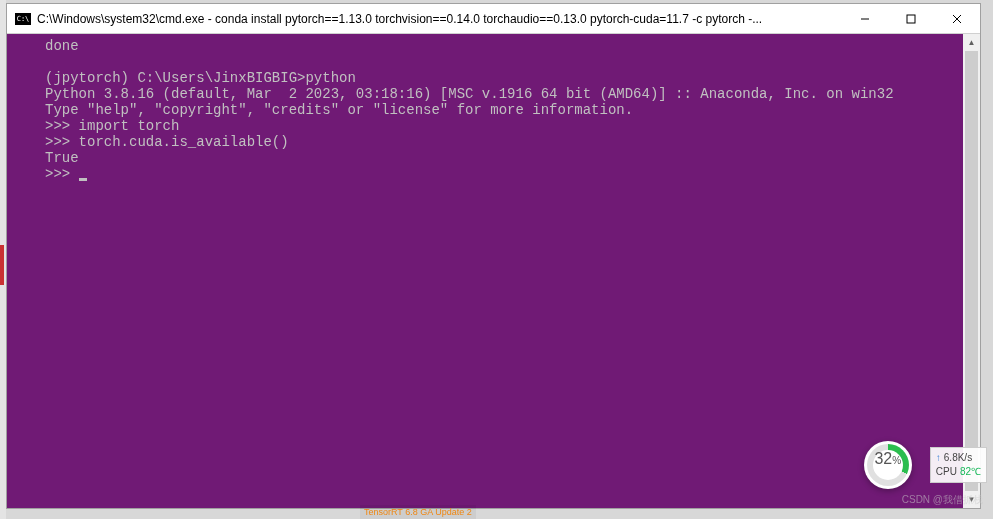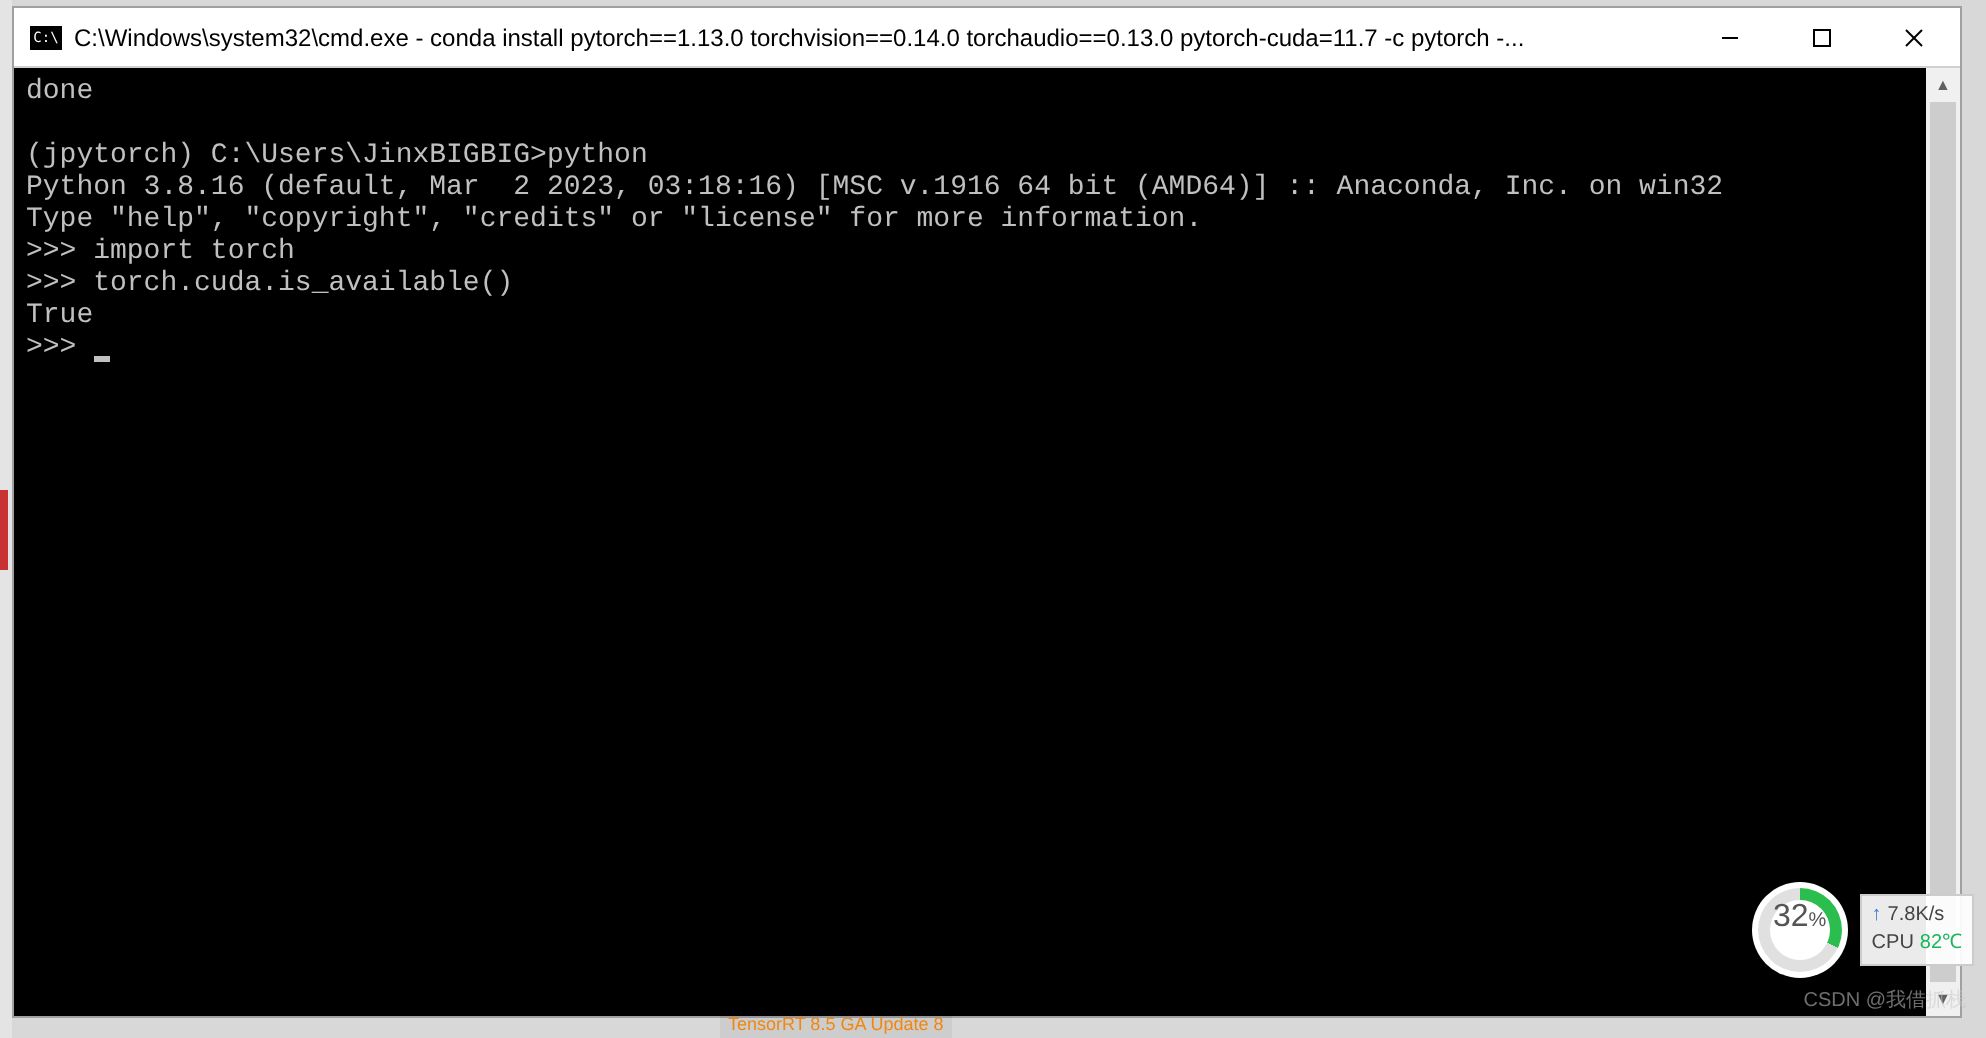--- a/index.html
+++ b/index.html
@@ -57,21 +57,22 @@
       display: flex;
       align-items: center;
       justify-content: center;
       font-size: 10px;
       color: #000;
     }
     .titlebar-btn svg { width: 10px; height: 10px; }
     .terminal-body {
       flex: 1;
       display: flex;
-      background: #000000;
+      background: #701a75;
+      padding-left: 32px;
     }
     .terminal-content {
       flex: 1;
       padding: 4px 6px;
       color: #c0c0c0;
       font-family: "NSimSun", "SimSun", "Courier New", monospace;
       font-size: 14px;
       line-height: 16px;
       white-space: pre;
     }
@@ -121,21 +122,21 @@
       bottom: 12px;
       font-size: 10px;
       color: rgba(200,200,200,0.55);
     }
     .sys-widget {
       position: absolute;
       right: 6px;
       bottom: 30px;
       display: flex;
       align-items: center;
-      gap: 6px;
+      gap: 18px;
     }
     .perf-circle {
       width: 48px;
       height: 48px;
       border-radius: 50%;
       background: #fff;
       box-shadow: 0 2px 6px rgba(0,0,0,0.3);
       position: relative;
       display: flex;
       align-items: center;
@@ -240,23 +241,23 @@
   <div class="perf-circle">
     <div class="perf-ring"></div>
     <div class="perf-inner">
       <span>32</span>
         <span class="pct">%</span>
     </div>
   </div>
   <div class="perf-panel">
     <div class="row">
       <span class="net-arrow">↑</span>
-      <span>7.8K/s</span>
+      <span>6.8K/s</span>
     </div>
     <div class="row">
       <span>CPU</span>
       <span class="temp">82℃</span>
     </div>
   </div>
 </div>
 
-<div class="taskbar-fragment">TensorRT 8.5 GA Update 8</div>
+<div class="taskbar-fragment">TensorRT 6.8 GA Update 2</div>
 <div class="watermark">CSDN @我借抓栈</div>
 
 </body></html>

